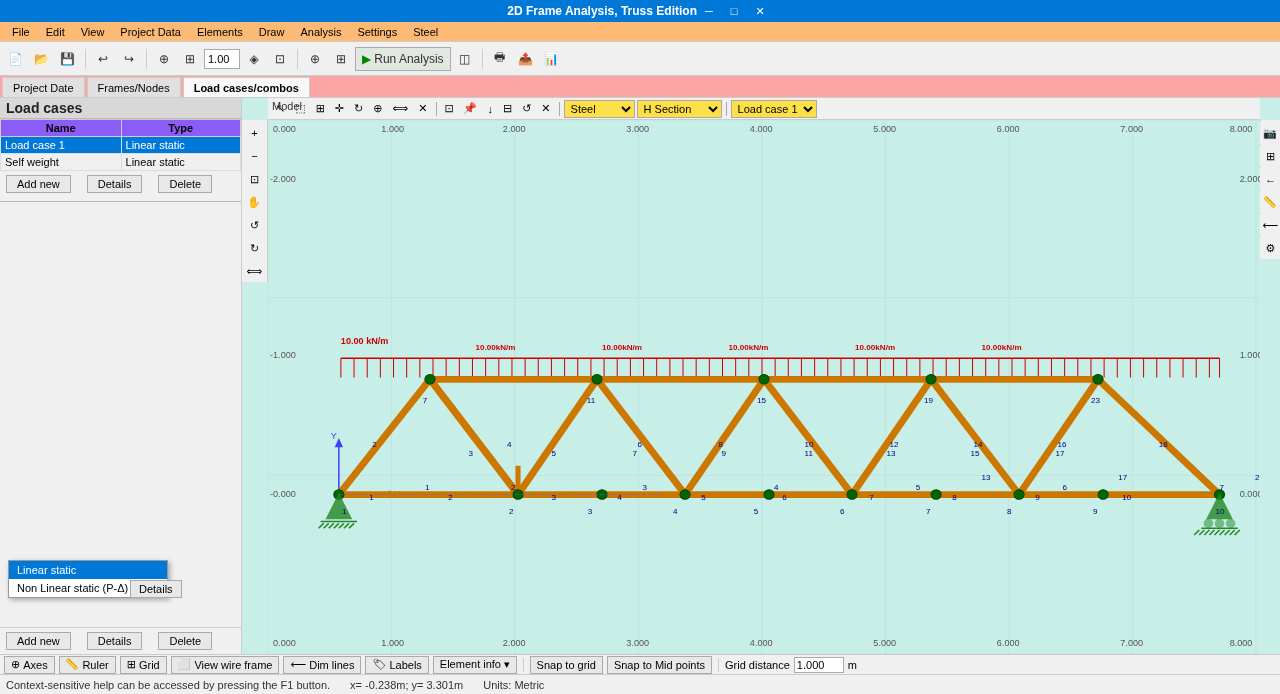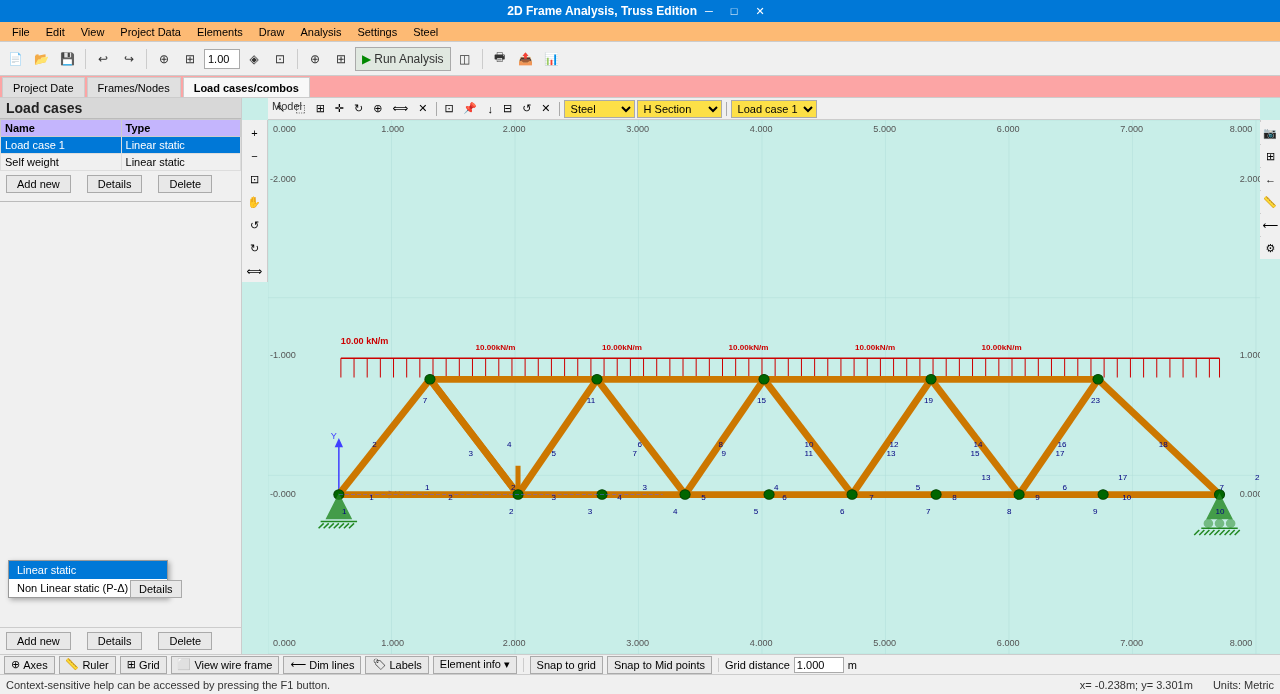--- a/index.html
+++ b/index.html
@@ -105,24 +105,24 @@
       font-weight: 600;
       color: #222;
     }
 
     .panel-table {
       width: 100%;
       border-collapse: collapse;
       font-size: 11px;
     }
     .panel-table th {
-      background: #c4b5fd;
+      background: #8b5cf6;
       border: 1px solid #ccc;
       padding: 2px 4px;
-      text-align: left;
+      text-align: center;
       font-weight: 600;
     }
     .panel-table td {
       border: 1px solid #ddd;
       padding: 2px 4px;
     }
     .panel-table tr.selected td {
       background: #0078d7;
       color: white;
     }
@@ -266,21 +266,20 @@
     
     .status-bar {
       background: #f0f0f0;
       height: 20px;
       border-top: 1px solid #ccc;
       display: flex;
       align-items: center;
       padding: 0 6px;
       font-size: 11px;
       gap: 20px;
-      justify-content: space-between;
     }
     .status-left { color: #333; }
     .status-right { display: flex; gap: 20px; color: #333; }
 
     
     .type-dropdown {
       position: absolute;
       top: 358px;
       left: 8px;
       background: white;

